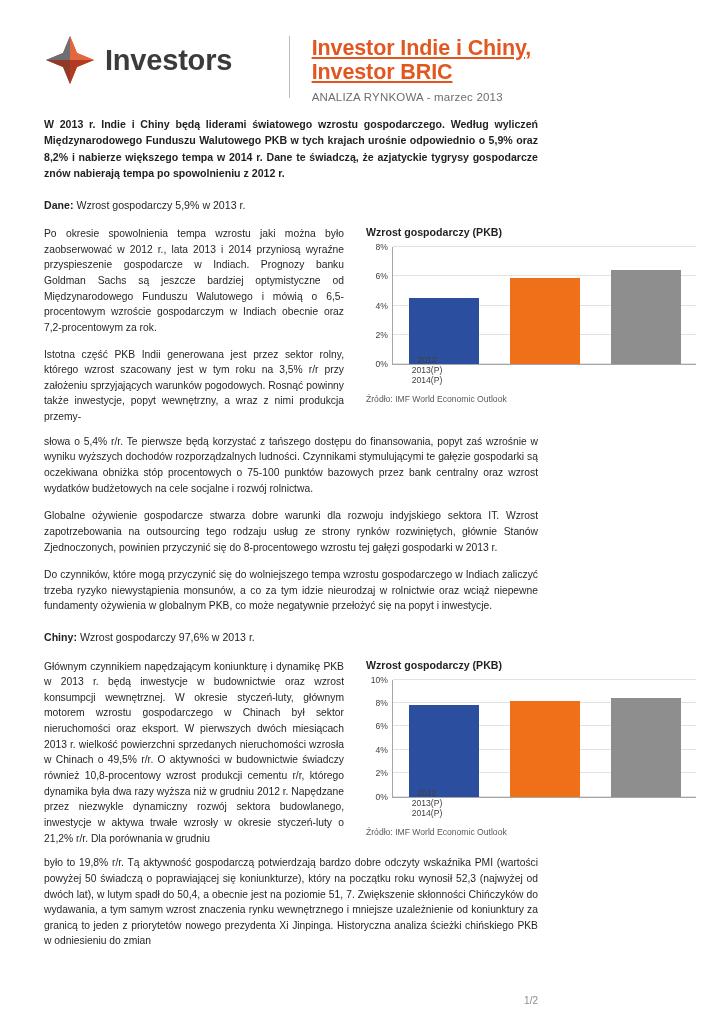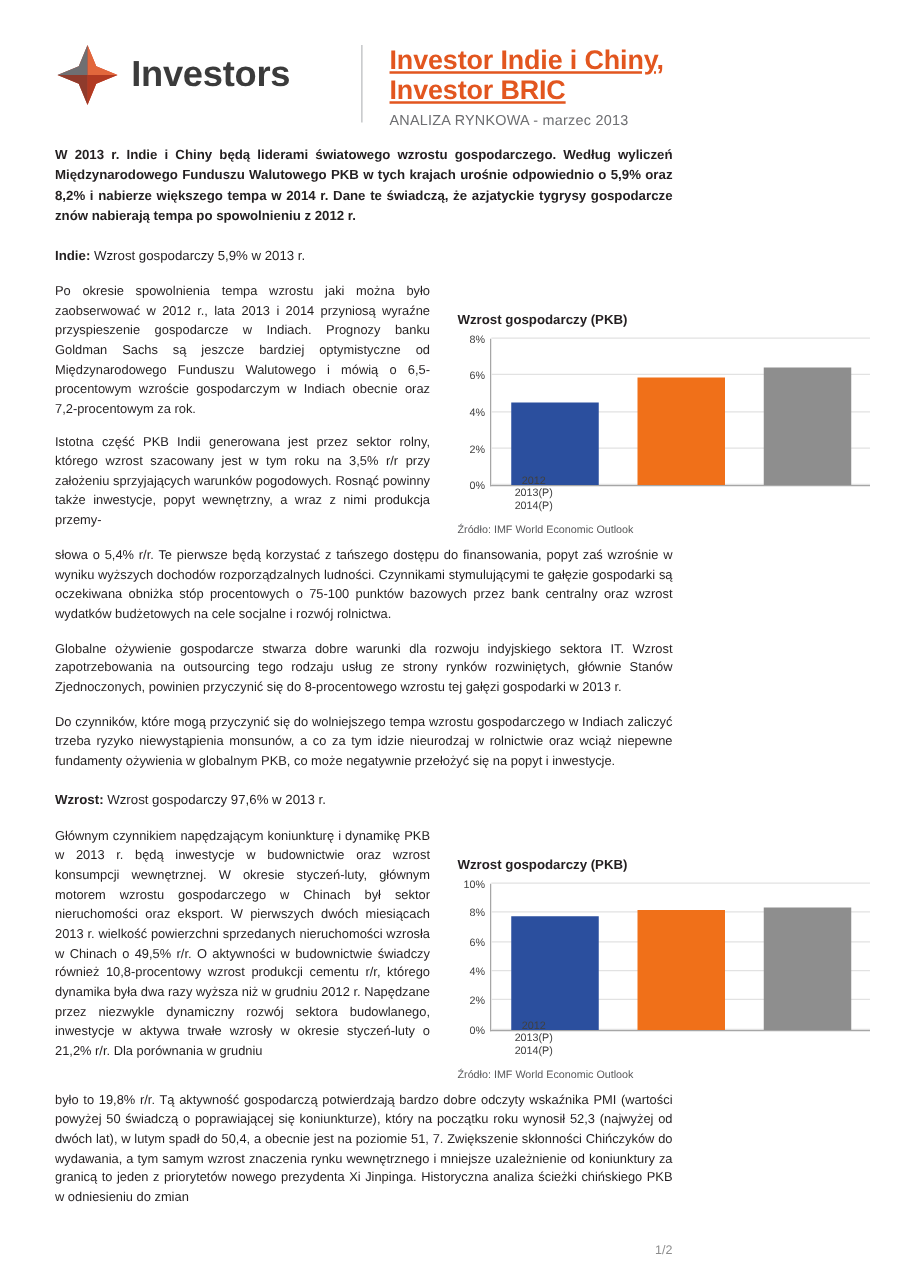--- a/index.html
+++ b/index.html
@@ -117,21 +117,20 @@
 
   .full-text p.body { margin-bottom: 12px; }
   .full-text { margin-top: 9px; }
 
   
   .chart-title {
     font-size: 10.6px;
     font-weight: bold;
     color: #231f20;
     margin-bottom: 9px;
-    margin-top: 24px;
   }
   .chart-box {
     position: relative;
     width: 330px;
     height: 140px;
   }
   .chart-plot {
     position: absolute;
     left: 26px;
     right: 0;
@@ -222,21 +221,21 @@
     <div class="header-titles">
       <div class="doc-title">Investor Indie i Chiny, Investor BRIC</div>
       <div class="doc-subtitle">ANALIZA RYNKOWA - marzec 2013</div>
     </div>
   </div>
 
 
   <div class="intro">W 2013 r. Indie i Chiny będą liderami światowego wzrostu gospodarczego. Według wyliczeń Międzynarodowego Funduszu Walutowego PKB w tych krajach urośnie odpowiednio o 5,9% oraz 8,2% i nabierze większego tempa w 2014 r. Dane te świadczą, że azjatyckie tygrysy gospodarcze znów nabierają tempa po spowolnieniu z 2012 r.</div>
 
   <div class="section-lead">
-    <b>Indie:</b><span> Wzrost gospodarczy 5,9% w 2013 r.</span>
+    <b>Dane:</b><span> Wzrost gospodarczy 5,9% w 2013 r.</span>
   </div>
 
   <div class="cols">
     <div class="col-text">
       <p class="body">Po okresie spowolnienia tempa wzrostu jaki można było zaobserwować w 2012 r., lata 2013 i 2014 przyniosą wyraźne przyspieszenie gospodarcze w Indiach. Prognozy banku Goldman Sachs są jeszcze bardziej optymistyczne od Międzynarodowego Funduszu Walutowego i mówią o 6,5-procentowym wzroście gospodarczym w Indiach obecnie oraz 7,2-procentowym za rok.</p>
       <p class="body">Istotna część PKB Indii generowana jest przez sektor rolny, którego wzrost szacowany jest w tym roku na 3,5% r/r przy założeniu sprzyjających warunków pogodowych. Rosnąć powinny także inwestycje, popyt wewnętrzny, a wraz z nimi produkcja przemy-</p>
     </div>
     <div class="col-chart">
       <div class="chart-title">Wzrost gospodarczy (PKB)</div>
       <div class="chart-box">
@@ -279,21 +278,21 @@
     </div>
   </div>
 
   <div class="full-text">
     <p class="body">słowa o 5,4% r/r. Te pierwsze będą korzystać z tańszego dostępu do finansowania, popyt zaś wzrośnie w wyniku wyższych dochodów rozporządzalnych ludności. Czynnikami stymulującymi te gałęzie gospodarki są oczekiwana obniżka stóp procentowych o 75-100 punktów bazowych przez bank centralny oraz wzrost wydatków budżetowych na cele socjalne i rozwój rolnictwa.</p>
     <p class="body">Globalne ożywienie gospodarcze stwarza dobre warunki dla rozwoju indyjskiego sektora IT. Wzrost zapotrzebowania na outsourcing tego rodzaju usług ze strony rynków rozwiniętych, głównie Stanów Zjednoczonych, powinien przyczynić się do 8-procentowego wzrostu tej gałęzi gospodarki w 2013 r.</p>
     <p class="body">Do czynników, które mogą przyczynić się do wolniejszego tempa wzrostu gospodarczego w Indiach zaliczyć trzeba ryzyko niewystąpienia monsunów, a co za tym idzie nieurodzaj w rolnictwie oraz wciąż niepewne fundamenty ożywienia w globalnym PKB, co może negatywnie przełożyć się na popyt i inwestycje.</p>
   </div>
 
   <div class="section-lead">
-    <b>Wzrost:</b><span> Wzrost gospodarczy 97,6% w 2013 r.</span>
+    <b>Chiny:</b><span> Wzrost gospodarczy 97,6% w 2013 r.</span>
   </div>
 
   <div class="cols">
     <div class="col-text">
       <p class="body">Głównym czynnikiem napędzającym koniunkturę i dynamikę PKB w 2013 r. będą inwestycje w budownictwie oraz wzrost konsumpcji wewnętrznej. W okresie styczeń-luty, głównym motorem wzrostu gospodarczego w Chinach był sektor nieruchomości oraz eksport. W pierwszych dwóch miesiącach 2013 r. wielkość powierzchni sprzedanych nieruchomości wzrosła w Chinach o 49,5% r/r. O aktywności w budownictwie świadczy również 10,8-procentowy wzrost produkcji cementu r/r, którego dynamika była dwa razy wyższa niż w grudniu 2012 r. Napędzane przez niezwykle dynamiczny rozwój sektora budowlanego, inwestycje w aktywa trwałe wzrosły w okresie styczeń-luty o 21,2% r/r. Dla porównania w grudniu</p>
     </div>
     <div class="col-chart">
       <div class="chart-title">Wzrost gospodarczy (PKB)</div>
       <div class="chart-box">
         <div class="chart-plot">

